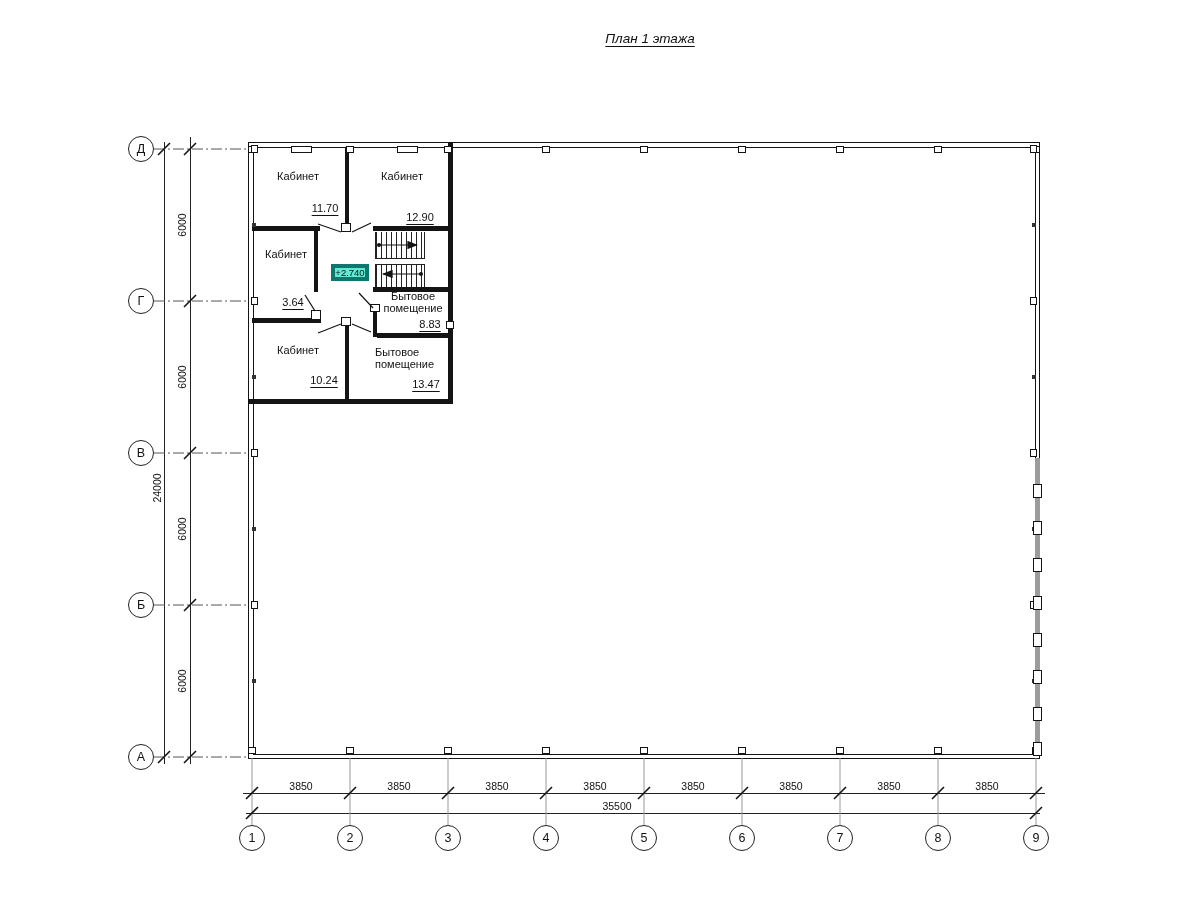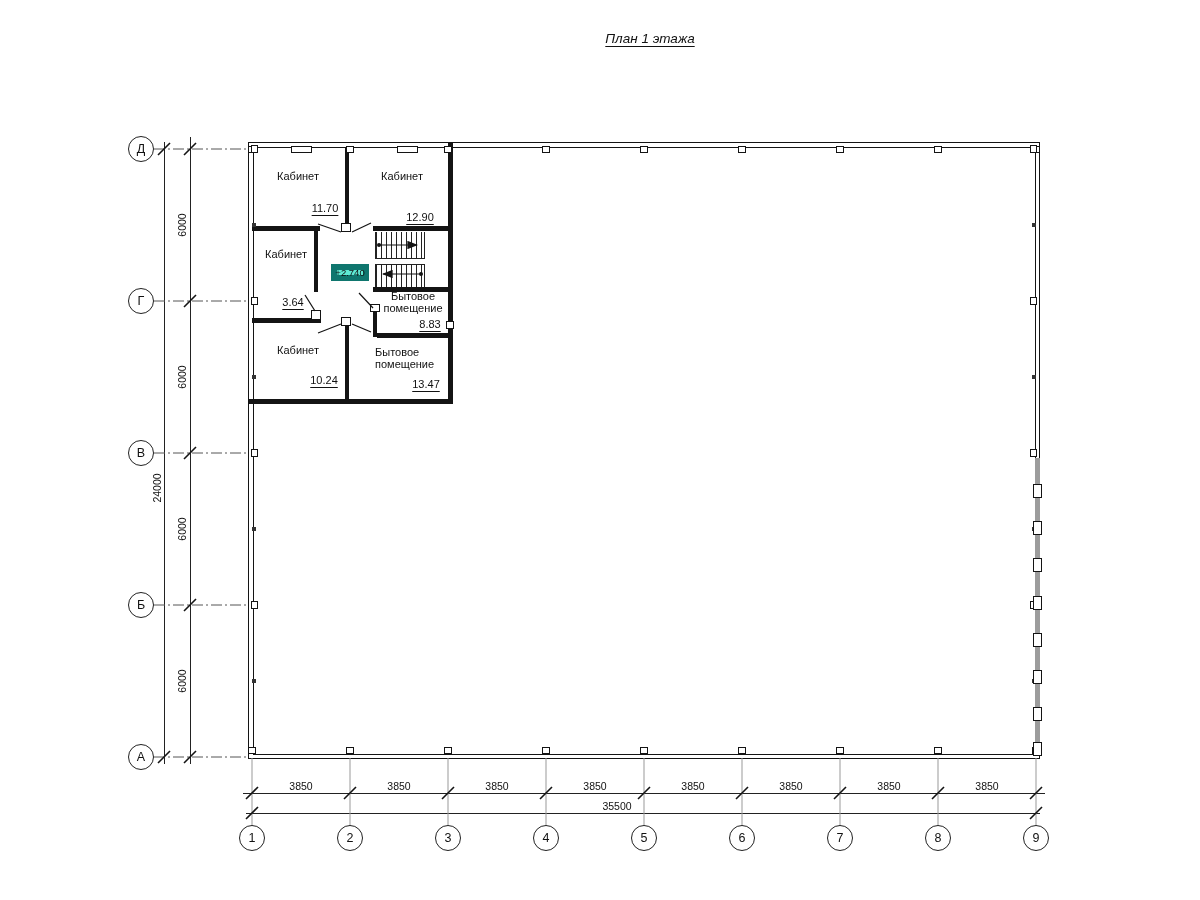--- a/index.html
+++ b/index.html
@@ -15,21 +15,21 @@
   .dot{position:absolute;background:#333;}
   .win{position:absolute;background:#fff;border:1.3px solid #141414;box-sizing:border-box;}
   .dimline{position:absolute;background:#222;}
   .circle{position:absolute;width:26px;height:26px;border:1.2px solid #222;border-radius:50%;
           background:#fff;box-sizing:border-box;display:flex;align-items:center;justify-content:center;
           font-size:12.5px;}
   .dimtxt{position:absolute;font-size:10.5px;text-align:center;}
   .rot{transform:rotate(-90deg);}
   #title{position:absolute;left:540px;top:31px;width:220px;text-align:center;
          font-size:13.5px;font-style:italic;text-decoration:underline;text-underline-offset:3px;}
-  #lvl{position:absolute;left:331px;top:264px;width:38px;height:17px;border:6px solid #0f766e;
+  #lvl{position:absolute;left:331px;top:264px;width:38px;height:17px;border:4px solid #0f766e;
        background:#5eead4;box-sizing:border-box;display:flex;align-items:center;justify-content:center;
        font-size:9.5px;}
   #stairs{position:absolute;left:375px;top:232px;width:50px;height:55px;box-sizing:border-box;
           border-left:1px solid #222;border-right:1px solid #222;
           background:repeating-linear-gradient(90deg,#222 0 1px,transparent 1px 5px);}
   #stair-landing{position:absolute;left:375px;top:258px;width:50px;height:7px;background:#fff;
           border-top:1px solid #222;border-bottom:1px solid #222;box-sizing:border-box;}
   svg{position:absolute;left:0;top:0;pointer-events:none;}
 </style>
 </head>

